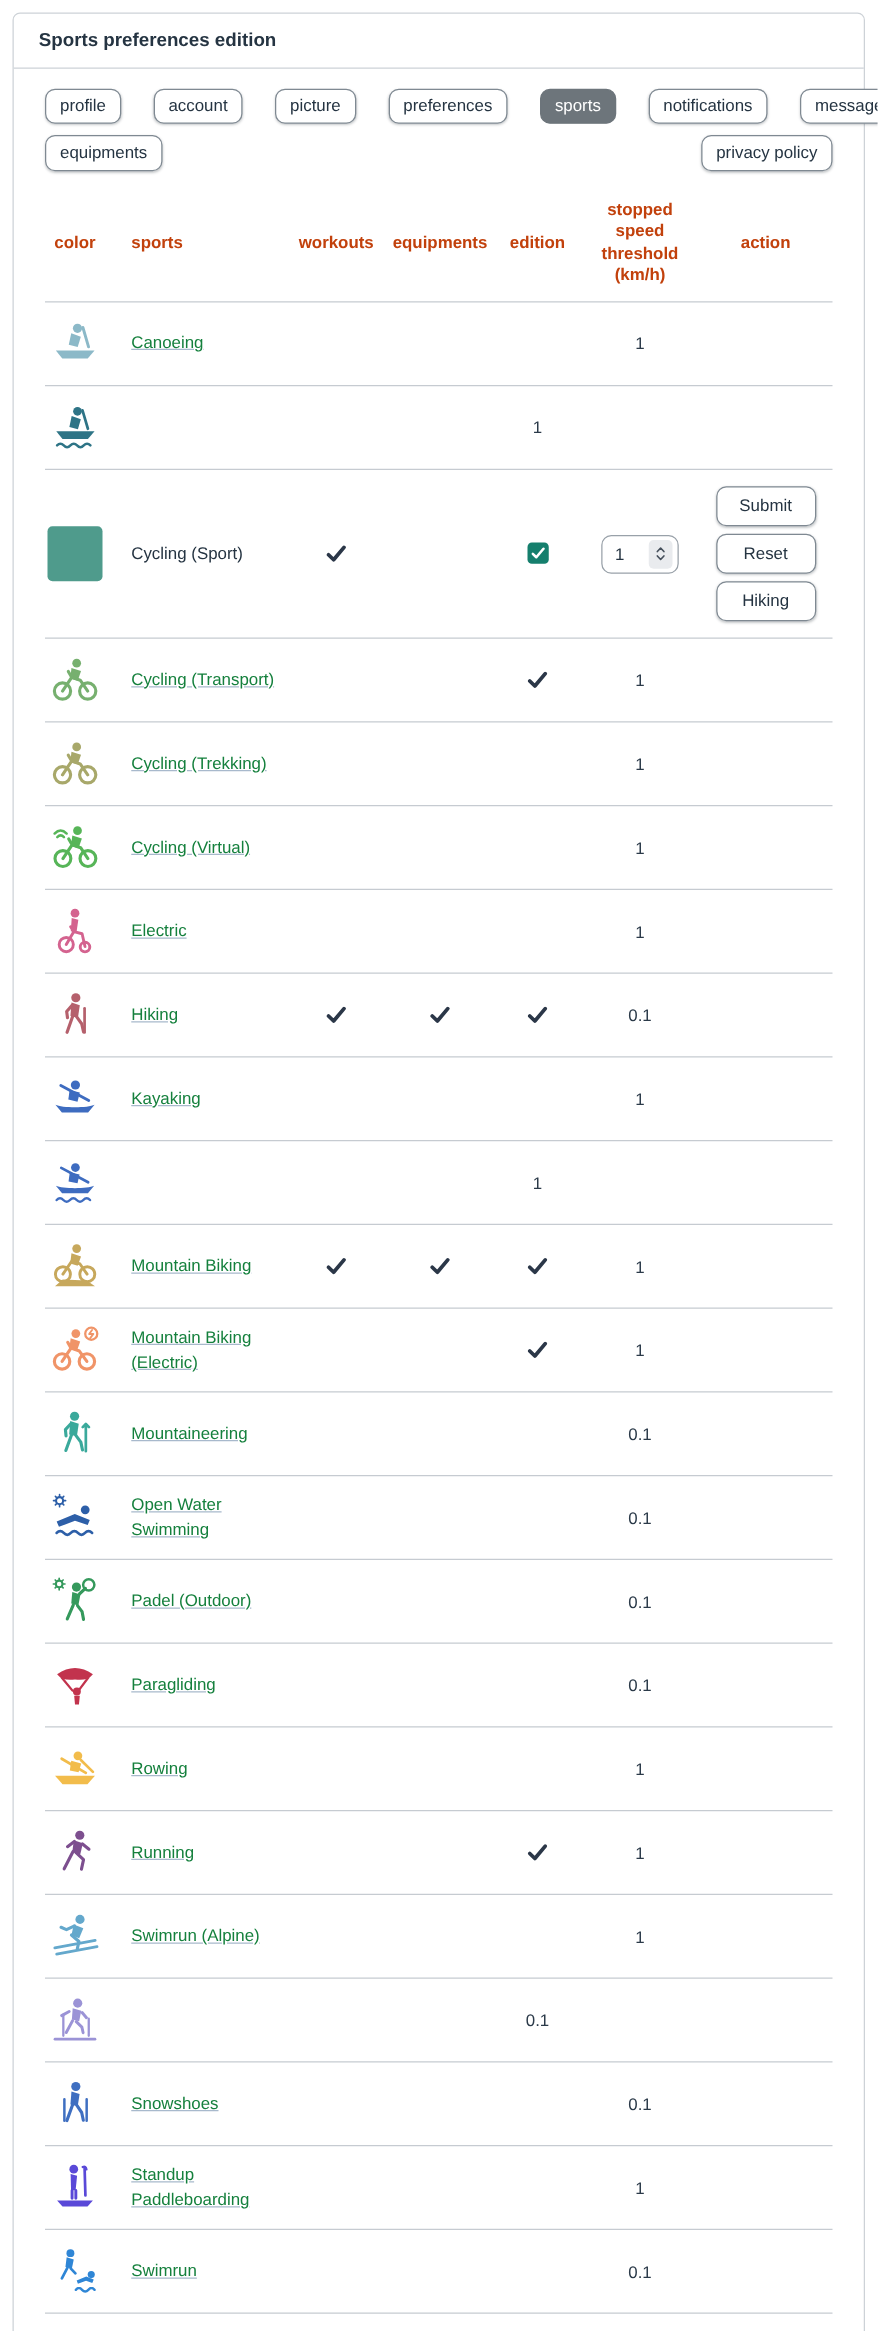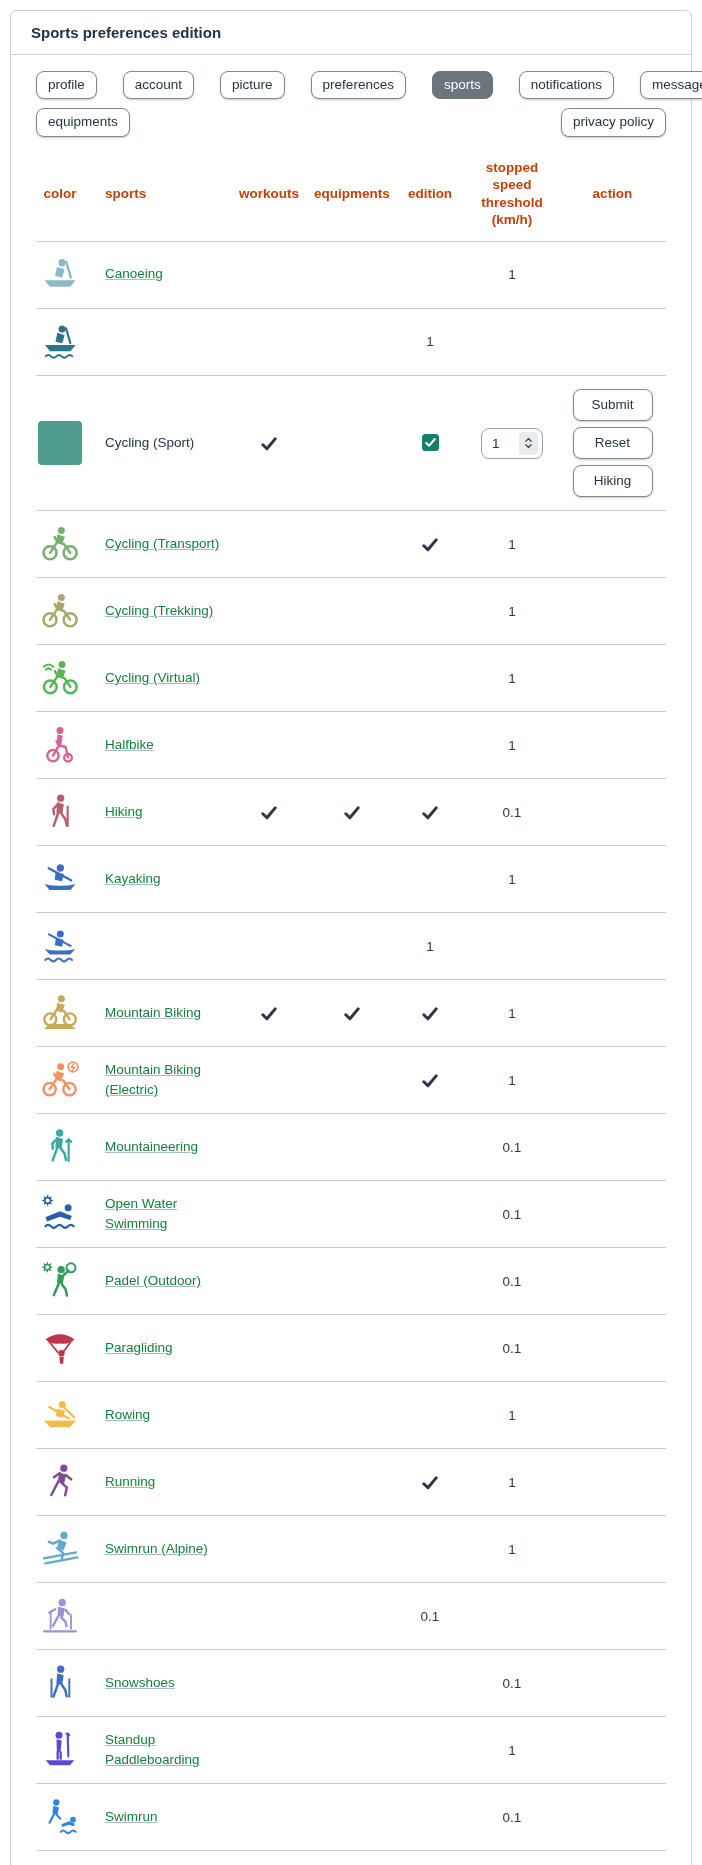--- a/index.html
+++ b/index.html
@@ -203,21 +203,21 @@
               <span style="color: rgb(212, 99, 143);">
                 <svg class="glyph sport-svg" viewBox="0 0 24 24">
                   <circle cx="12" cy="3.3" r="2.1"></circle>
                   <path d="M10.4 5.6l3.2.9-.9 6.1-2.7-.6z"></path>
                   <circle cx="7.8" cy="18.4" r="3.4" class="s" style="stroke-width:1.4"></circle>
                   <circle cx="16.8" cy="19.6" r="2.3" class="s" style="stroke-width:1.4"></circle>
                   <path d="M7.8 18.4l3.6-6.2 4 1 1.4 6.1M11.6 12.4l-1.7-2.6" class="s" style="stroke-width:1.4"></path>
                 </svg>
               </span>
             </div>
-            <div class="cell c-sports"><a class="sport-link">Halfbike</a></div>
+            <div class="cell c-sports"><a class="sport-link">Electric</a></div>
             <div class="cell c-center"></div>
             <div class="cell c-center"></div>
             <div class="cell c-center"></div>
             <div class="cell c-center threshold"><span>1</span></div>
             <div class="cell c-center"></div>
           </div>
           <div class="trow">
             <div class="cell c-icon">
               <span style="color: rgb(181, 96, 108);">
                 <svg class="glyph sport-svg" viewBox="0 0 24 24">

